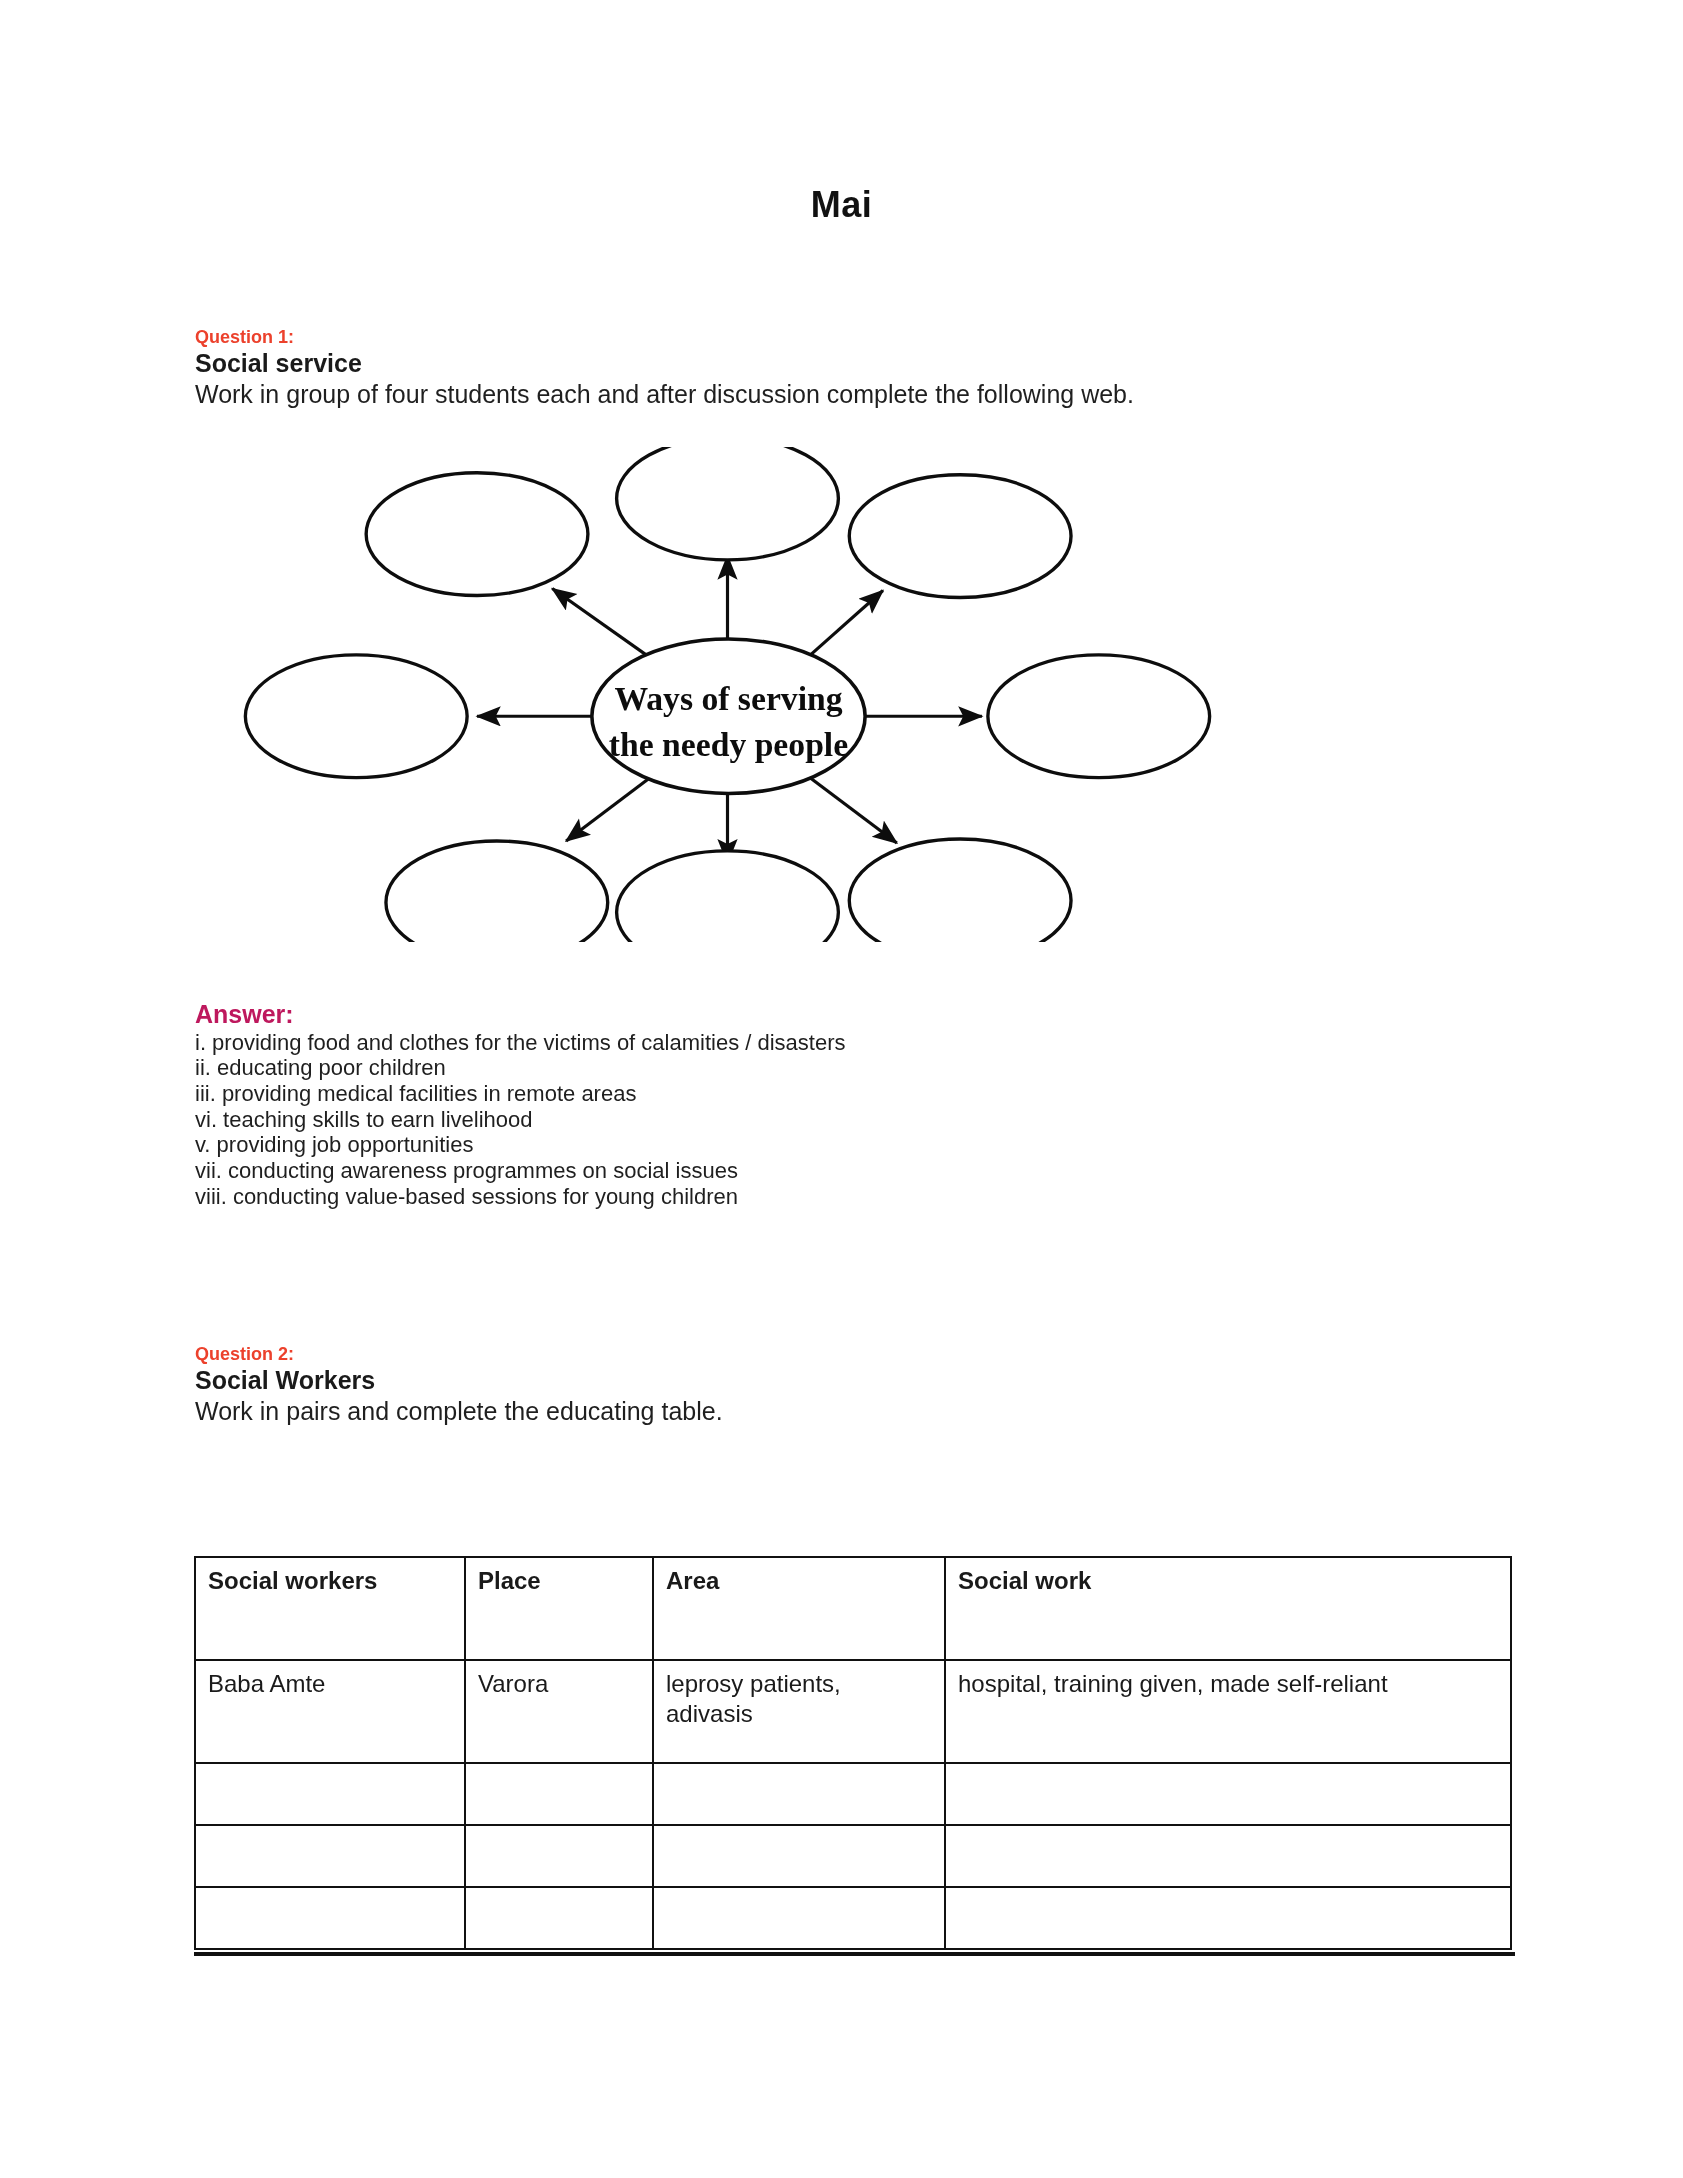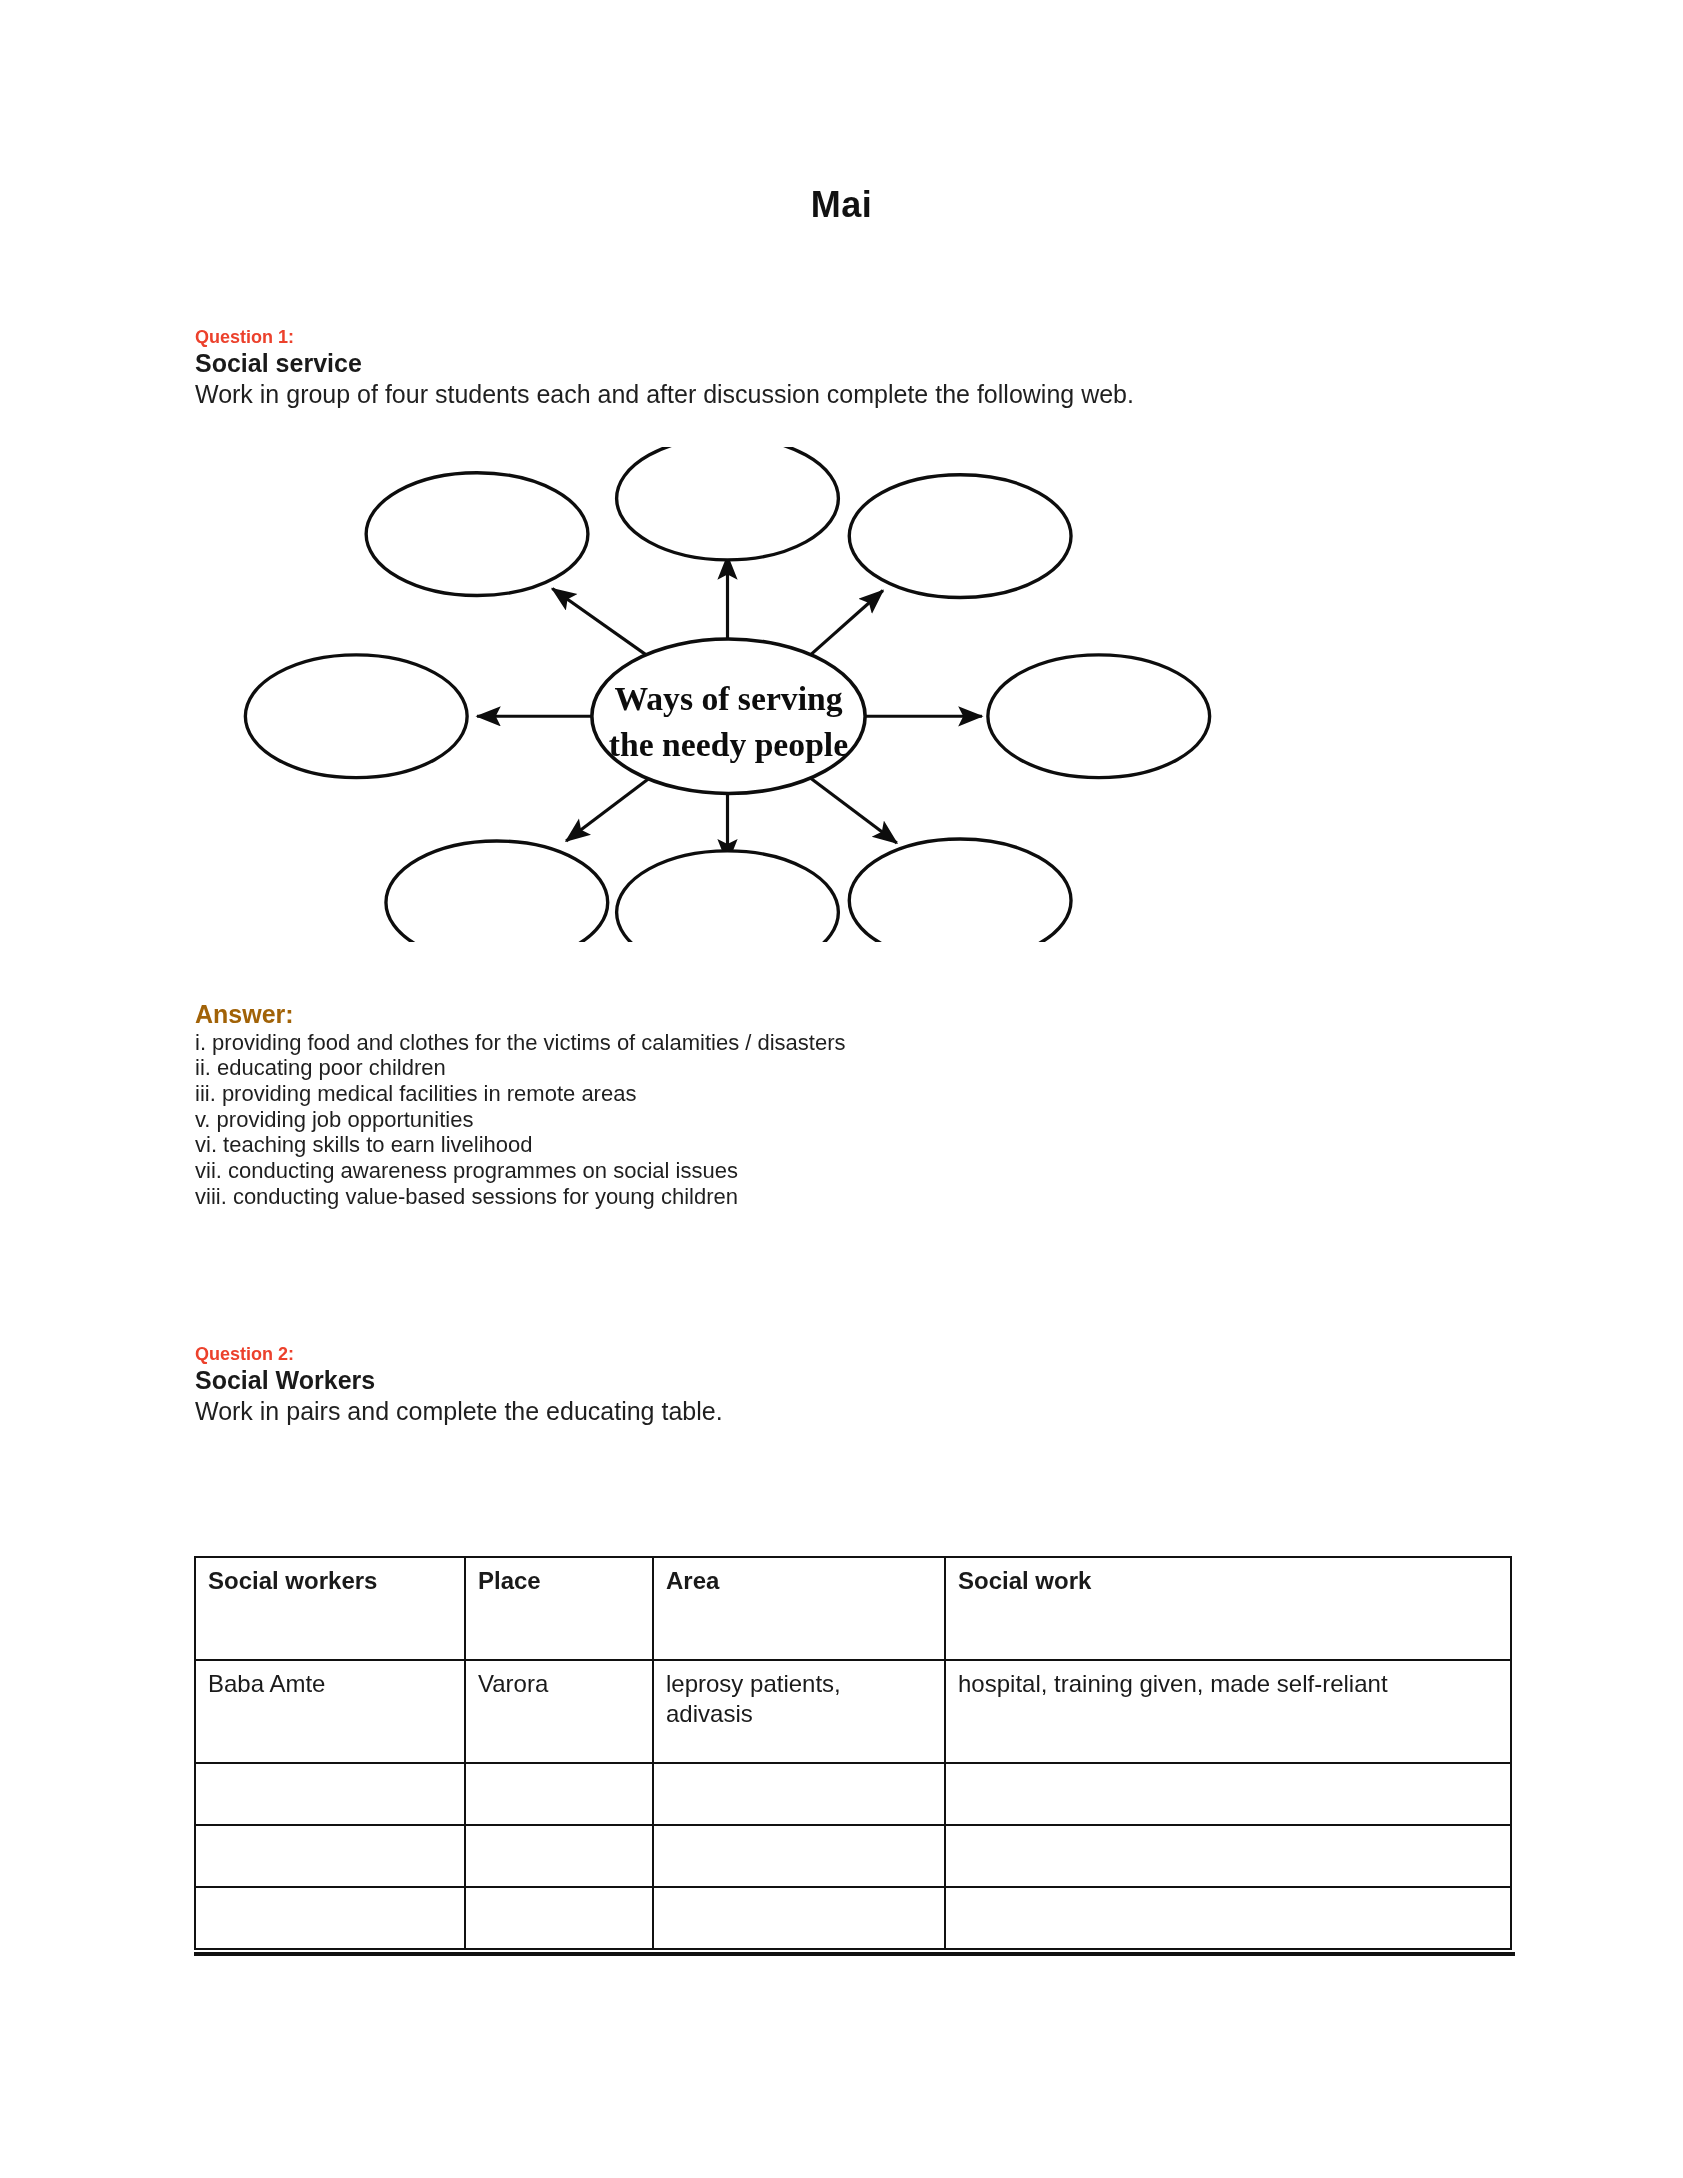--- a/index.html
+++ b/index.html
@@ -60,21 +60,21 @@
   .q-instruction {
     font-size: 25px;
     font-weight: normal;
     color: #1f1f1f;
     line-height: 1.26;
     margin: 0;
   }
   .ans-label {
     font-size: 25px;
     font-weight: bold;
-    color: #a16207;
+    color: #be185d;
     line-height: 1.18;
     margin: 0;
   }
   .ans-list {
     list-style: none;
     margin: 0;
     padding: 0;
   }
   .ans-list li {
     font-size: 22px;
@@ -192,22 +192,22 @@
       </text>
     </svg>
   </div>
 
   <div class="content" id="section-answer">
     <p class="ans-label">Answer:</p>
     <ul class="ans-list" id="answer-list">
         <li>i. providing food and clothes for the victims of calamities / disasters</li>
         <li>ii. educating poor children</li>
         <li>iii. providing medical facilities in remote areas</li>
+        <li>vi. teaching skills to earn livelihood</li>
         <li>v. providing job opportunities</li>
-        <li>vi. teaching skills to earn livelihood</li>
         <li>vii. conducting awareness programmes on social issues</li>
         <li>viii. conducting value-based sessions for young children</li>
       </ul>
   </div>
 
   <div class="content" id="section-q2">
     <p class="q-label">Question 2:</p>
     <p class="q-subtitle">Social Workers</p>
     <p class="q-instruction">Work in pairs and complete the educating table.</p>
   </div>

